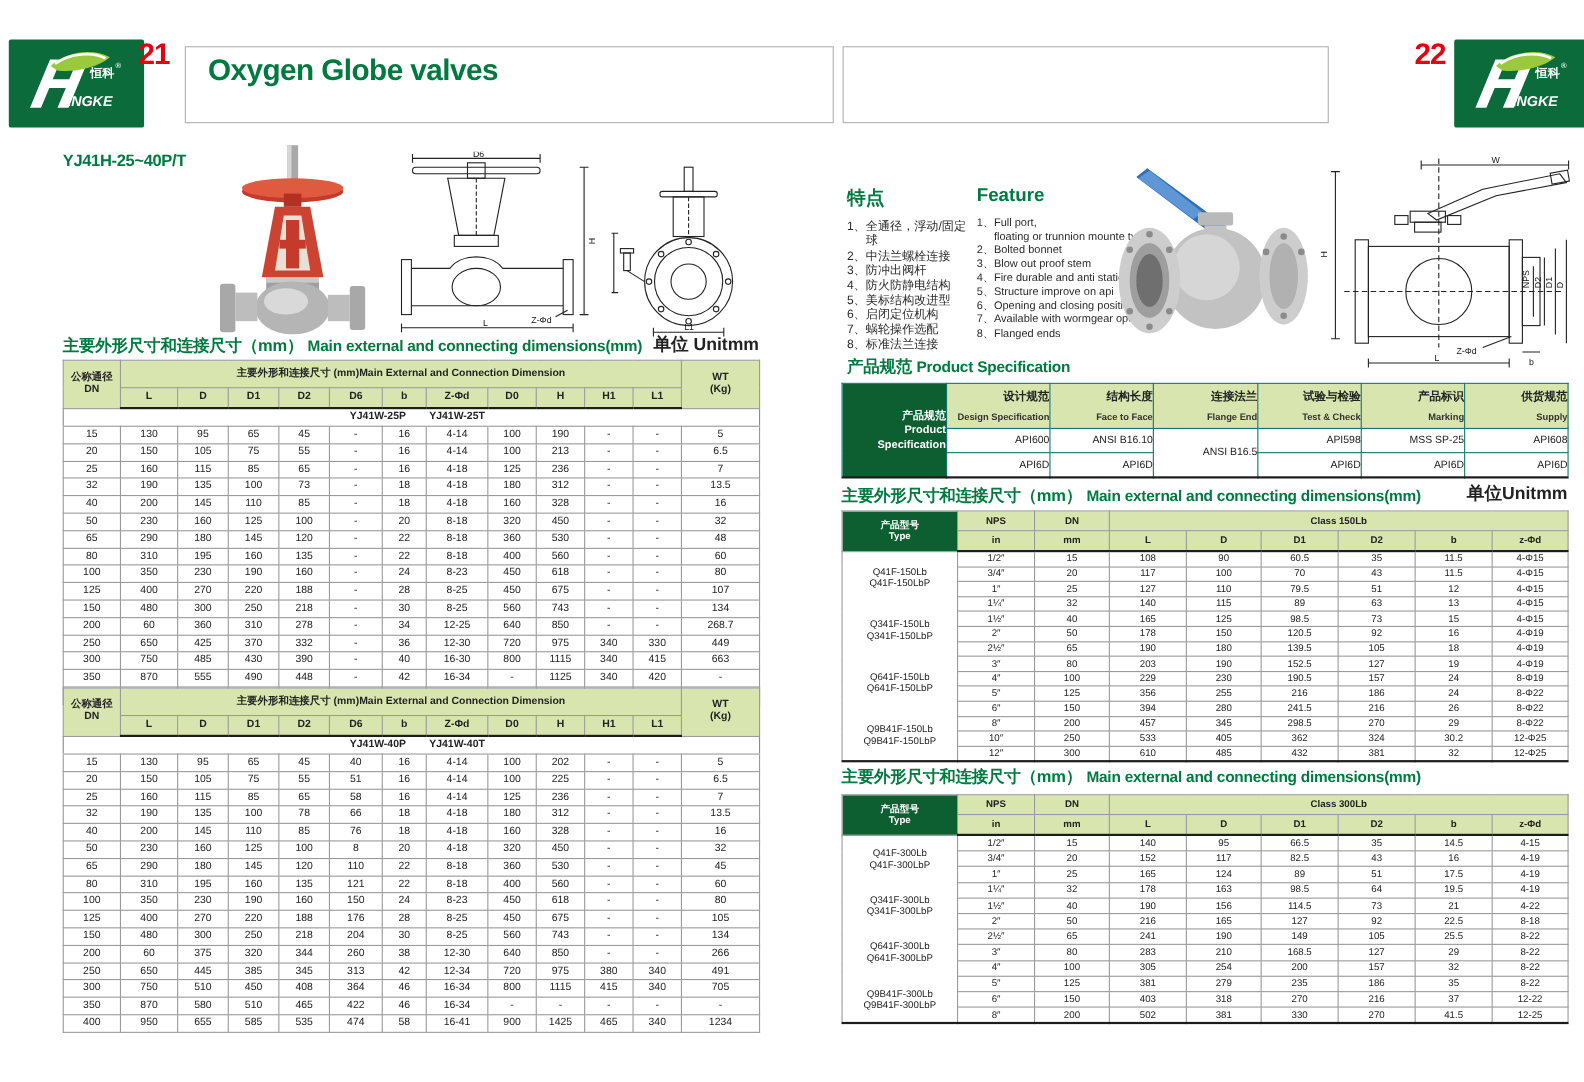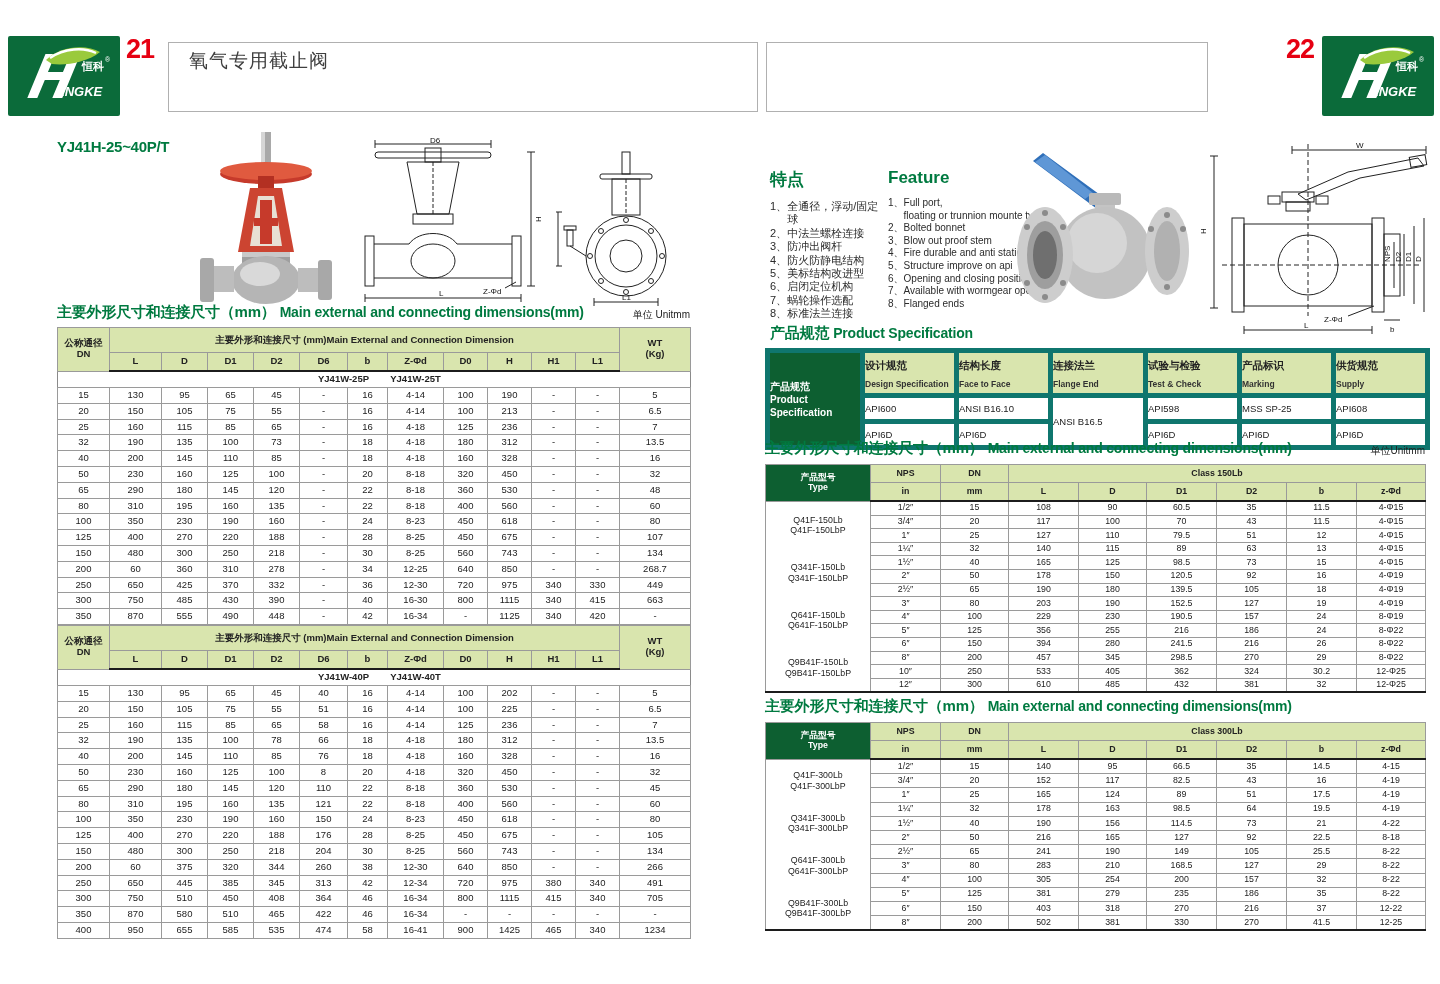--- a/index.html
+++ b/index.html
@@ -1,53 +1,53 @@
 <!DOCTYPE html>
 <html><head>
 <meta charset="utf-8">
 <style>
   html,body{margin:0;padding:0;}
   body{width:1440px;height:984px;background:#ffffff;position:relative;overflow:hidden;
        font-family:"Liberation Sans","DejaVu Sans",sans-serif;color:#222;}
   .abs{position:absolute;}
 
   
-  .logo-box{width:112px;height:80px;background:#0b6b3a;border-radius:2px;}
+  .logo-box{width:123px;height:80px;background:#0b6b3a;border-radius:2px;}
   .pagenum{font-size:27px;font-weight:bold;color:#e60012;letter-spacing:-1px;}
   .title-box{height:70px;border:1px solid #b0b0b0;background:#fff;padding:6px 0 0 20px;box-sizing:border-box;}
   .title-en{font-size:27px;font-weight:bold;color:#007a40;letter-spacing:-0.5px;line-height:30px;}
   .title-cn{font-size:19px;color:#3f3f3f;line-height:24px;letter-spacing:1px;}
 
   
   .model-label{font-size:15px;font-weight:bold;color:#007a40;letter-spacing:-0.3px;}
   .section-bar{display:flex;justify-content:space-between;align-items:flex-end;}
   .sec-title{font-size:15px;font-weight:bold;color:#007a40;letter-spacing:-0.2px;}
   .sec-title .en{font-size:14px;}
-  .unit{font-size:10px;color:#222;font-weight:normal;}
+  .unit{font-size:16px;color:#222;font-weight:bold;}
 
   table{border-collapse:collapse;table-layout:fixed;}
   .gtable{width:633px;border:1px solid #8a8a8a;}
   .gtable td{border:1px solid #9a9a9a;text-align:center;vertical-align:middle;
              font-size:9.5px;color:#222;padding:0;line-height:1.15;}
   .gph{background:#d9e5ae;font-size:10.5px;font-weight:bold;}
   .gh1 td{height:24px;}
   .gh2 td{height:17px;border-bottom:2.5px solid #1c1c1c !important;}
   .gcol{font-size:10px;}
   .gmodel td{border-left:none;border-right:none;height:15px;font-weight:bold;font-size:9.5px;}
   .grow td{height:14.8px;}
 
   
   .feat-head{font-size:17px;font-weight:bold;color:#007a40;margin-bottom:9px;}
   .feat-item{display:flex;font-size:11px;line-height:13.4px;color:#2b2b2b;white-space:nowrap;}
   .feat-en .feat-item{font-size:10px;line-height:12.6px;}
   .feat-num{flex:0 0 auto;}
   .feat-text{white-space:pre-line;}
 
   .stable{width:660px;border:1px solid #8a8a8a;border-bottom:2.5px solid #1c1c1c;}
-  .stable td{border:5px solid #0f766e;text-align:left;vertical-align:middle;padding:0;}
+  .stable td{border:1px solid #0f766e;text-align:right;vertical-align:middle;padding:0;}
   .sdark,.dtype{background:#0d5f31;color:#ffffff;font-weight:bold;}
   .sdark{font-size:10px;line-height:13px;}
   .sph{background:#d9e5ae;height:40px;}
   .scn{font-size:10.5px;font-weight:bold;}
   .sen{font-size:8.5px;font-weight:bold;color:#333;}
   .srow td{height:21px;font-size:9.5px;}
 
   .dtable{width:660px;border:1px solid #8a8a8a;border-bottom:2.5px solid #1c1c1c;}
   .dtable td{border:1px solid #9a9a9a;text-align:center;vertical-align:middle;
              font-size:8.8px;padding:0;line-height:1.1;}
@@ -71,21 +71,21 @@
     <path d="M20,62 L32,18 L42,18 L37,36 L52,36 L57,18 L67,18 L55,62 L45,62 L50,44 L35,44 L30,62 Z" fill="#ffffff" transform="skewX(-8) translate(8,0)"></path>
     <path d="M38,24 C52,10 78,8 92,16 C80,26 58,30 44,28 Z" fill="#9aca3c"></path>
     <path d="M42,22 C56,12 76,11 88,17" stroke="#ffffff" stroke-width="2.4" fill="none"></path>
     <text x="74" y="34" font-size="11" font-weight="bold" fill="#ffffff">恒科</text>
     <text x="97" y="26" font-size="7" fill="#ffffff">®</text>
     <text x="48" y="60" font-size="13" font-weight="bold" font-style="italic" fill="#ffffff">ENGKE</text>
   </svg>
 </div>
 <div class="abs pagenum" style="left:126px;top:34px;">21</div>
 <div class="abs title-box" style="left:168px;top:42px;width:590px;">
-  <div class="title-cn">氧气专用截止阀</div>
+  <div class="title-en">Oxygen Globe valves</div>
 </div>
 <div class="abs title-box" style="left:766px;top:42px;width:442px;">
 </div>
 <div class="abs pagenum" style="left:1286px;top:34px;">22</div>
 <div class="abs logo-box" style="left:1322px;top:36px;">
   <svg width="112" height="80" viewBox="0 0 112 80">
     <path d="M20,62 L32,18 L42,18 L37,36 L52,36 L57,18 L67,18 L55,62 L45,62 L50,44 L35,44 L30,62 Z" fill="#ffffff" transform="skewX(-8) translate(8,0)"></path>
     <path d="M38,24 C52,10 78,8 92,16 C80,26 58,30 44,28 Z" fill="#9aca3c"></path>
     <path d="M42,22 C56,12 76,11 88,17" stroke="#ffffff" stroke-width="2.4" fill="none"></path>
     <text x="74" y="34" font-size="11" font-weight="bold" fill="#ffffff">恒科</text>

